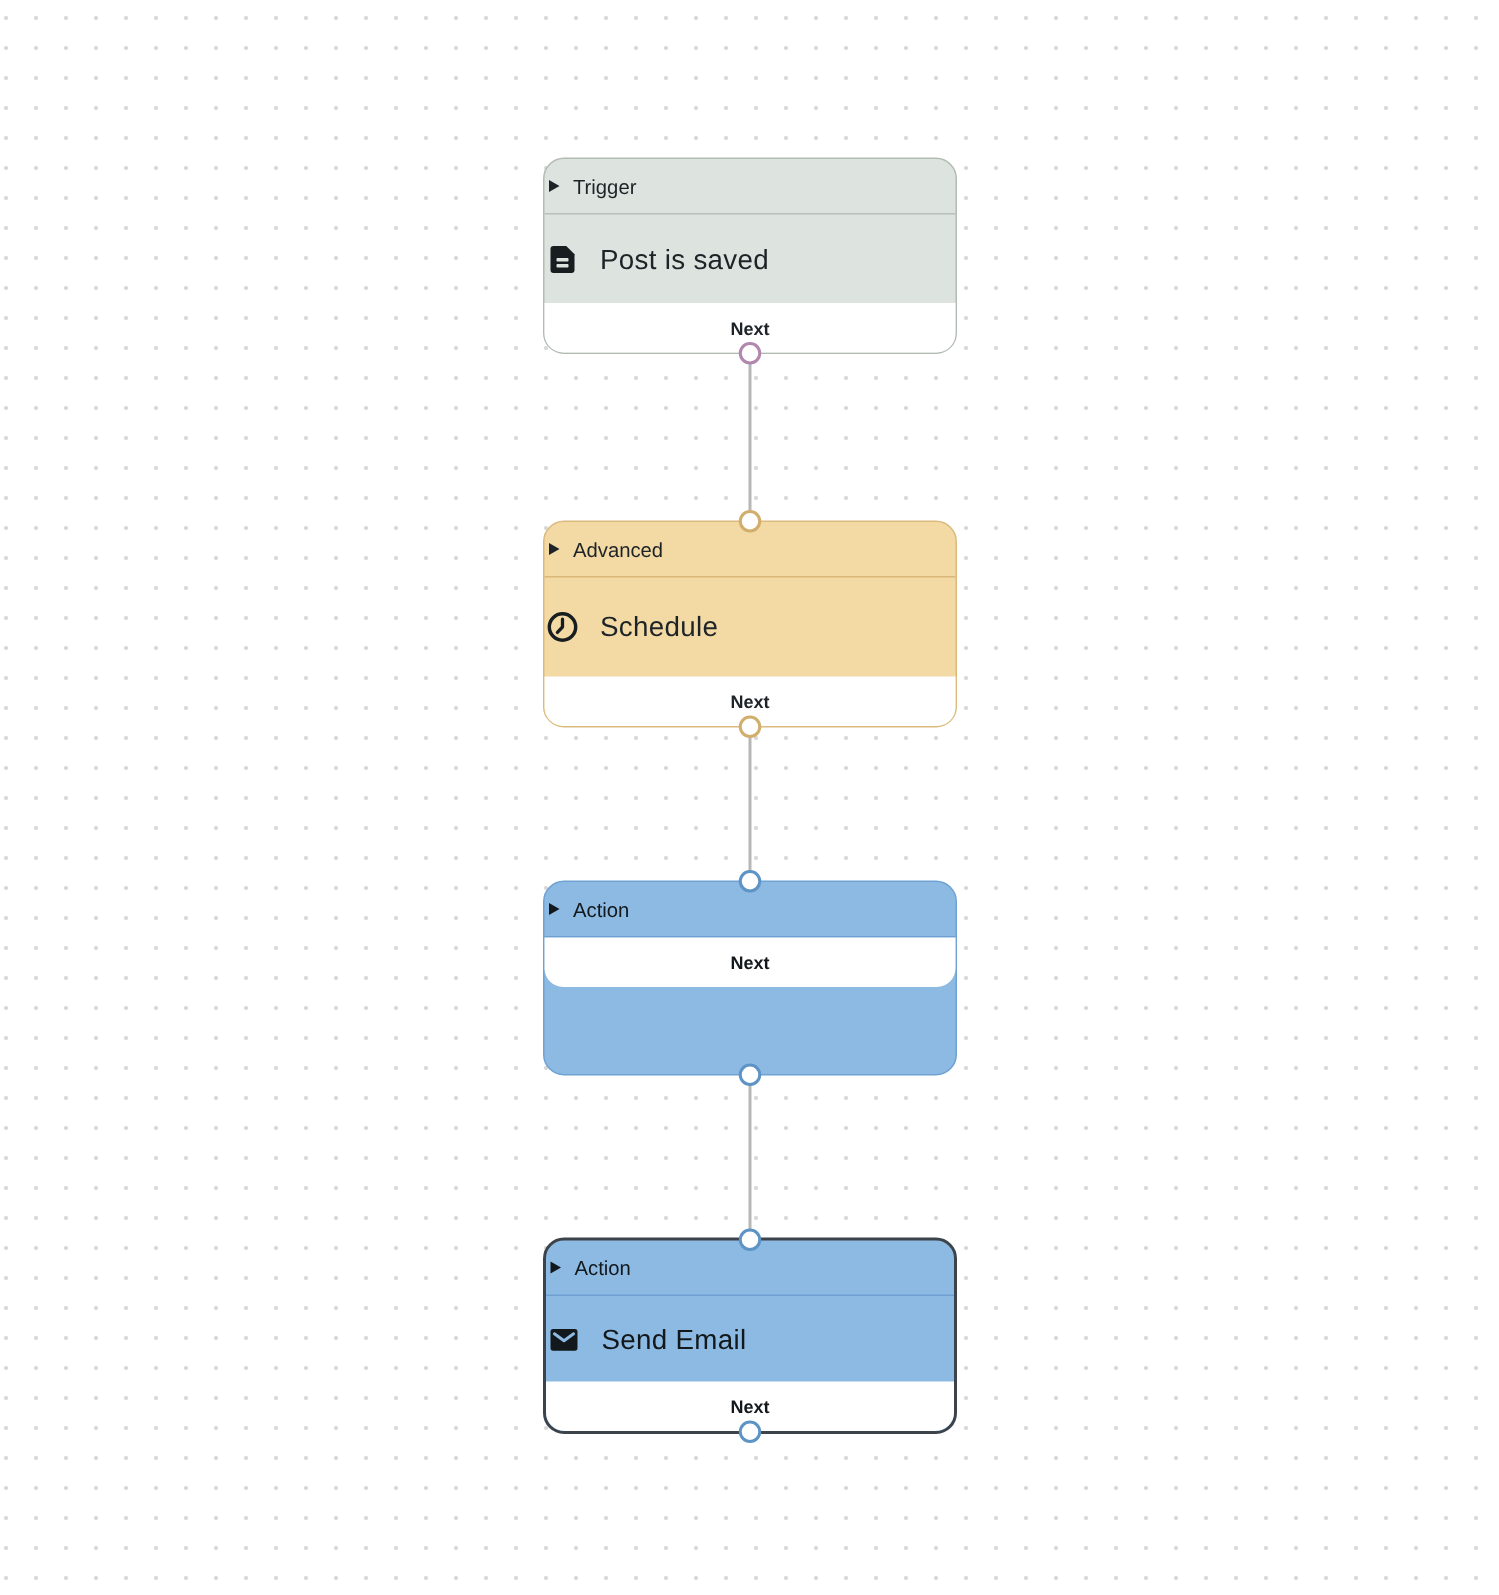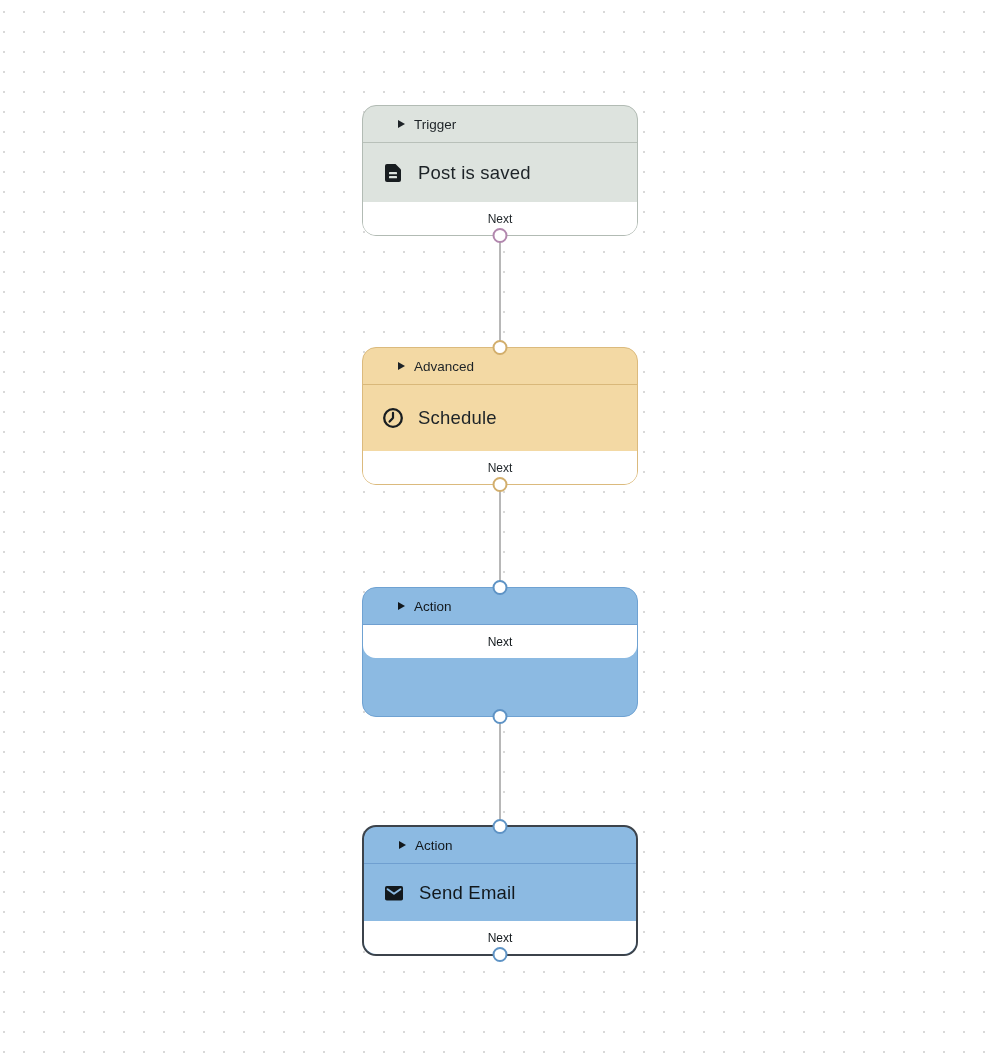--- a/index.html
+++ b/index.html
@@ -16,38 +16,38 @@
     position:absolute;left:498.7px;width:2.6px;background:#b7b7b7;z-index:1;border-radius:2px;
   }
   .node{
     position:absolute;left:362px;width:276px;box-sizing:border-box;
     border:1.5px solid var(--border);border-radius:14px;background:var(--bg);
     display:flex;flex-direction:column;z-index:2;
   }
   .node.selected{border-width:2px;}
   .node-header{
     height:36px;flex:0 0 36px;display:flex;align-items:center;gap:9px;
-    padding-left:35px;border-bottom:1px solid var(--divider);
+    padding-left:3px;border-bottom:1px solid var(--divider);
     font-size:13.5px;color:var(--text);
   }
   .tri{
     width:0;height:0;border-left:7.5px solid var(--text);
     border-top:4.8px solid transparent;border-bottom:4.8px solid transparent;
     display:inline-block;
   }
   .node-body{
-    flex:1 1 auto;display:flex;align-items:center;gap:13px;padding-left:18px;
+    flex:1 1 auto;display:flex;align-items:center;gap:13px;
     font-size:18.5px;color:var(--text);letter-spacing:.2px;
   }
   .node-body .icon{width:24px;height:24px;flex:0 0 24px;display:inline-flex;}
   .node-footer{
     flex:0 0 33px;height:33px;background:var(--footer-bg);
     border-radius:0 0 12.5px 12.5px;
     display:flex;align-items:center;justify-content:center;
-    font-size:12px;color:var(--text);
+    font-size:12px;color:var(--text);font-weight:bold;
   }
   .port{
     position:absolute;left:50%;transform:translateX(-50%);
     width:11px;height:11px;border-radius:50%;
     background:#ffffff;border:2.2px solid var(--port);z-index:3;
   }
   .port-in{top:-8px;}
   .port-out{bottom:-8px;}
 </style>
 </head>

